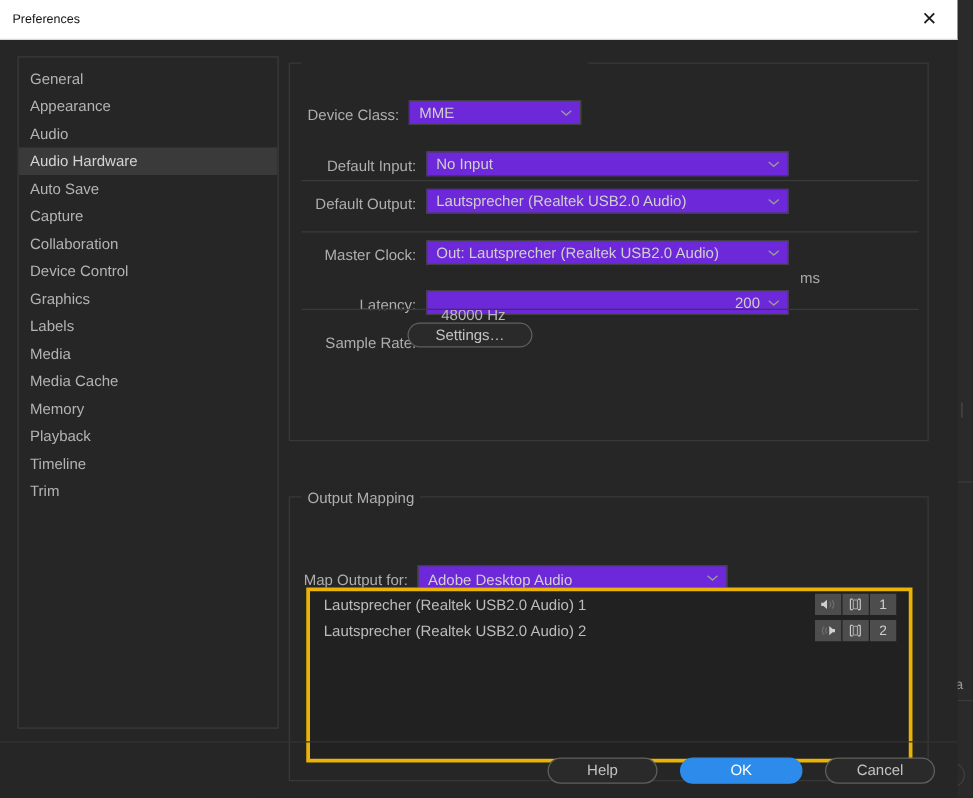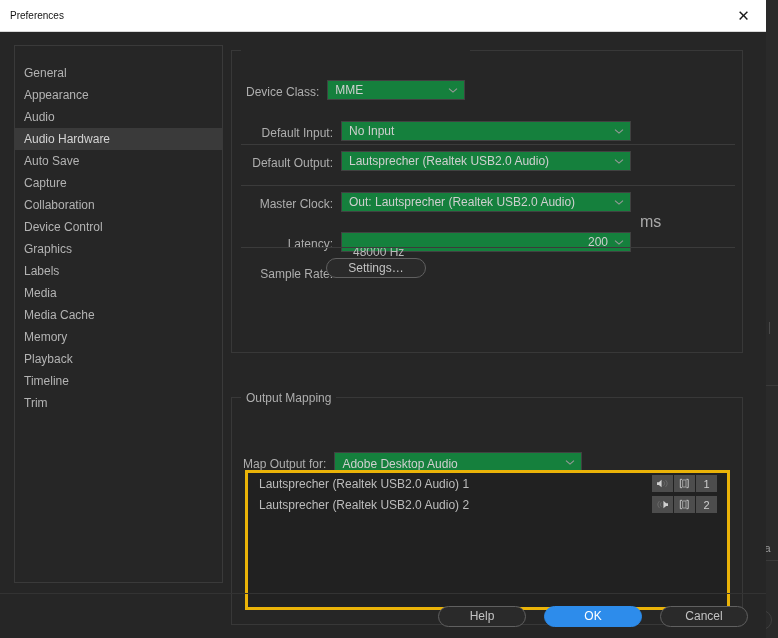--- a/index.html
+++ b/index.html
@@ -60,21 +60,21 @@
     flex: 1; display: flex; background: #262626; position: relative;
   }
 
   
   #sidebar {
     width: 209px; margin: 13px 0 0 14px;
     height: 538px;
     background: #262626;
     border: 1px solid #3a3a3a;
     box-sizing: border-box;
-    padding-top: 16px;
+    padding-top: 6px;
     overflow: hidden;
   }
   .side-item {
     height: 22px; line-height: 22px; padding-left: 9px;
     color: #b3b3b3; font-size: 12px; cursor: default; white-space: nowrap;
   }
   .side-item.selected { background: #3a3a3a; color: #d4d4d4; }
 
   
   #content {
@@ -99,25 +99,25 @@
     background: #262626; display: flex; align-items: center; gap: 8px;
     white-space: nowrap;
   }
 
   .row {
     position: absolute; display: flex; align-items: center;
     white-space: nowrap;
   }
   .lbl { color: #aeaeae; font-size: 12px; text-align: right; margin-top: 44px; }
   .val-static { color: #b9b9b9; font-size: 12px; }
-  .unit { color: #a9a9a9; font-size: 16px; margin-left: 9px; }
+  .unit { color: #a9a9a9; font-size: 12px; margin-left: 9px; }
 
   
   .combo {
-    background: #15803d; border: 1px solid #414141;
+    background: #6d28d9; border: 1px solid #414141;
     height: 20px; box-sizing: border-box;
     display: flex; align-items: center; position: relative;
     color: #cfcfcf; font-size: 12px; cursor: default;
     padding-left: 7px; padding-right: 22px;
     overflow: hidden;
     margin-top: 40px;
   }
   .combo .chev {
     position: absolute; right: 7px; top: 50%; transform: translateY(-55%);
     width: 9px; height: 9px;

